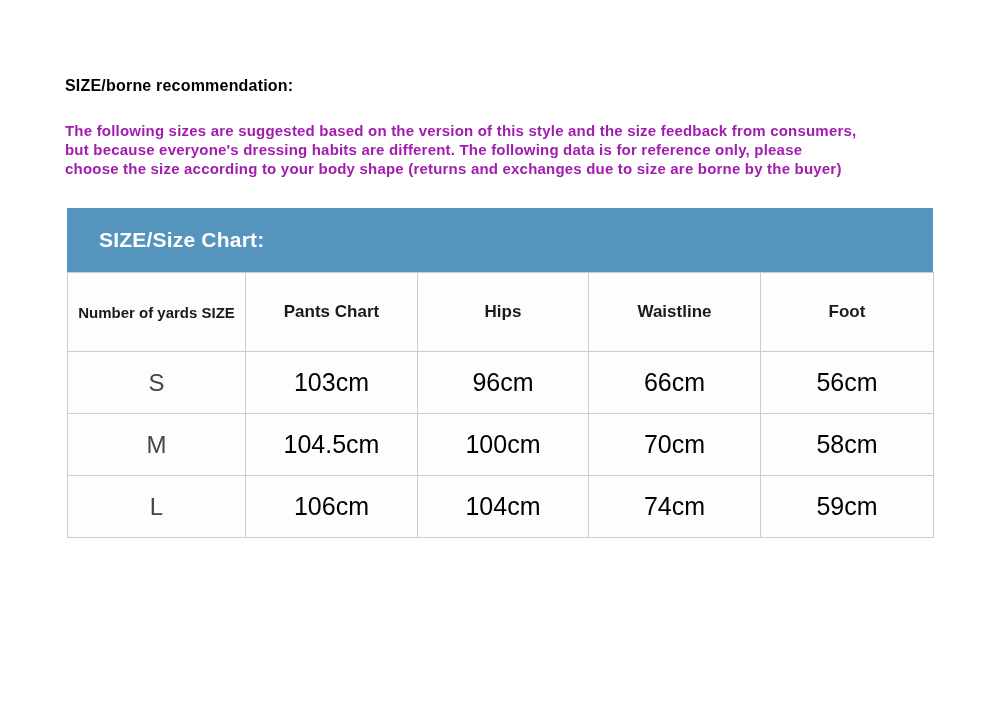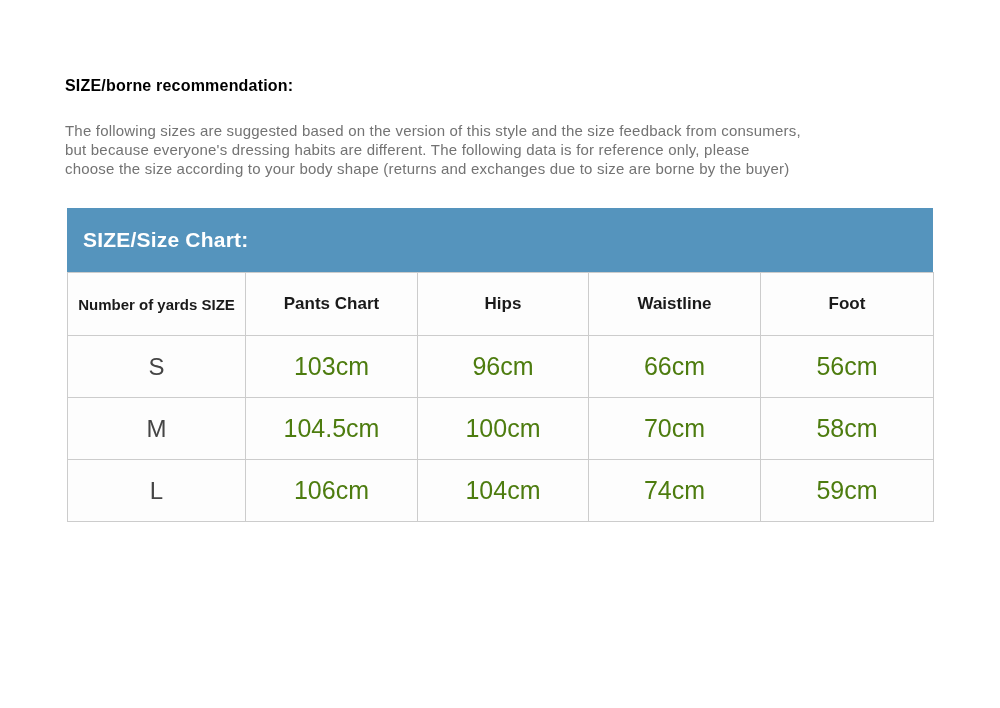--- a/index.html
+++ b/index.html
@@ -16,68 +16,68 @@
     font-size: 16px;
     font-weight: bold;
     color: #000000;
     letter-spacing: 0.2px;
   }
   .rec-body {
     position: absolute;
     left: 65px; top: 121px;
     width: 880px;
     font-size: 15px;
-    font-weight: normal;
-    color: #737373;
+    font-weight: bold;
+    color: #a21caf;
     line-height: 19px;
     letter-spacing: 0.2px;
     white-space: pre-line;
   }
 
   .size-chart {
     position: absolute;
     left: 67px; top: 208px;
     width: 866px;
   }
   .chart-banner {
     height: 64px;
     background: #5594BD;
     color: #ffffff;
     display: flex;
     align-items: center;
-    padding-left: 16px;
+    padding-left: 32px;
     font-size: 21px;
     font-weight: bold;
     letter-spacing: 0.2px;
   }
   table.chart-table {
     width: 866px;
     border-collapse: collapse;
     table-layout: fixed;
     background: #fdfdfd;
   }
   .chart-table th, .chart-table td {
     border: 1px solid #cccccc;
     text-align: center;
     vertical-align: middle;
   }
   .chart-table thead th {
-    height: 63px;
+    height: 79px;
     font-size: 17px;
     font-weight: bold;
     color: #1a1a1a;
   }
   .chart-table thead th.col-size {
     font-size: 15px;
   }
   .chart-table tbody td {
     height: 62px;
     font-size: 25px;
     font-weight: normal;
-    color: #4d7c0f;
+    color: #000000;
   }
   .chart-table tbody td.size-cell {
     font-size: 24px;
     color: #454545;
   }
 </style>
 </head>
 <body>
 
 <div class="rec-title">SIZE/borne recommendation:</div>

